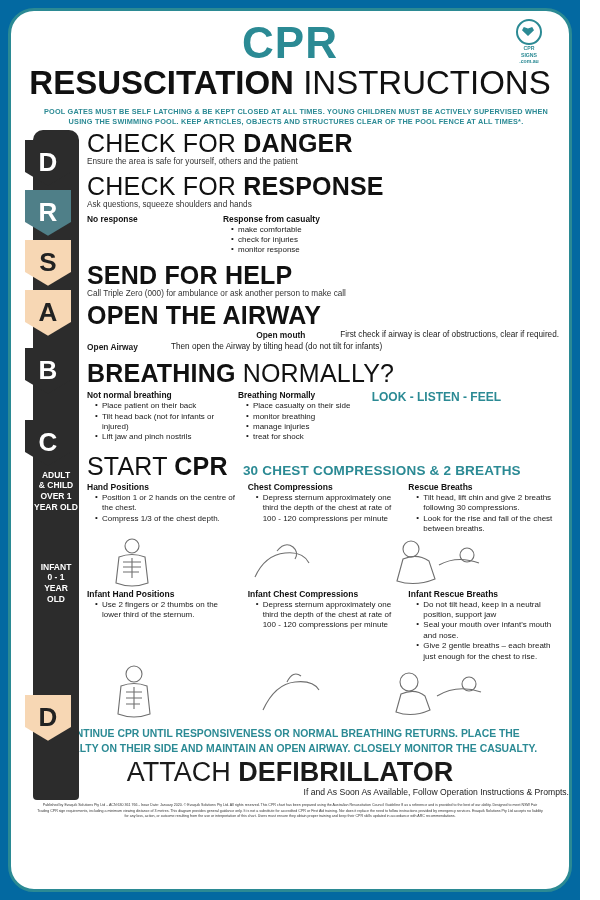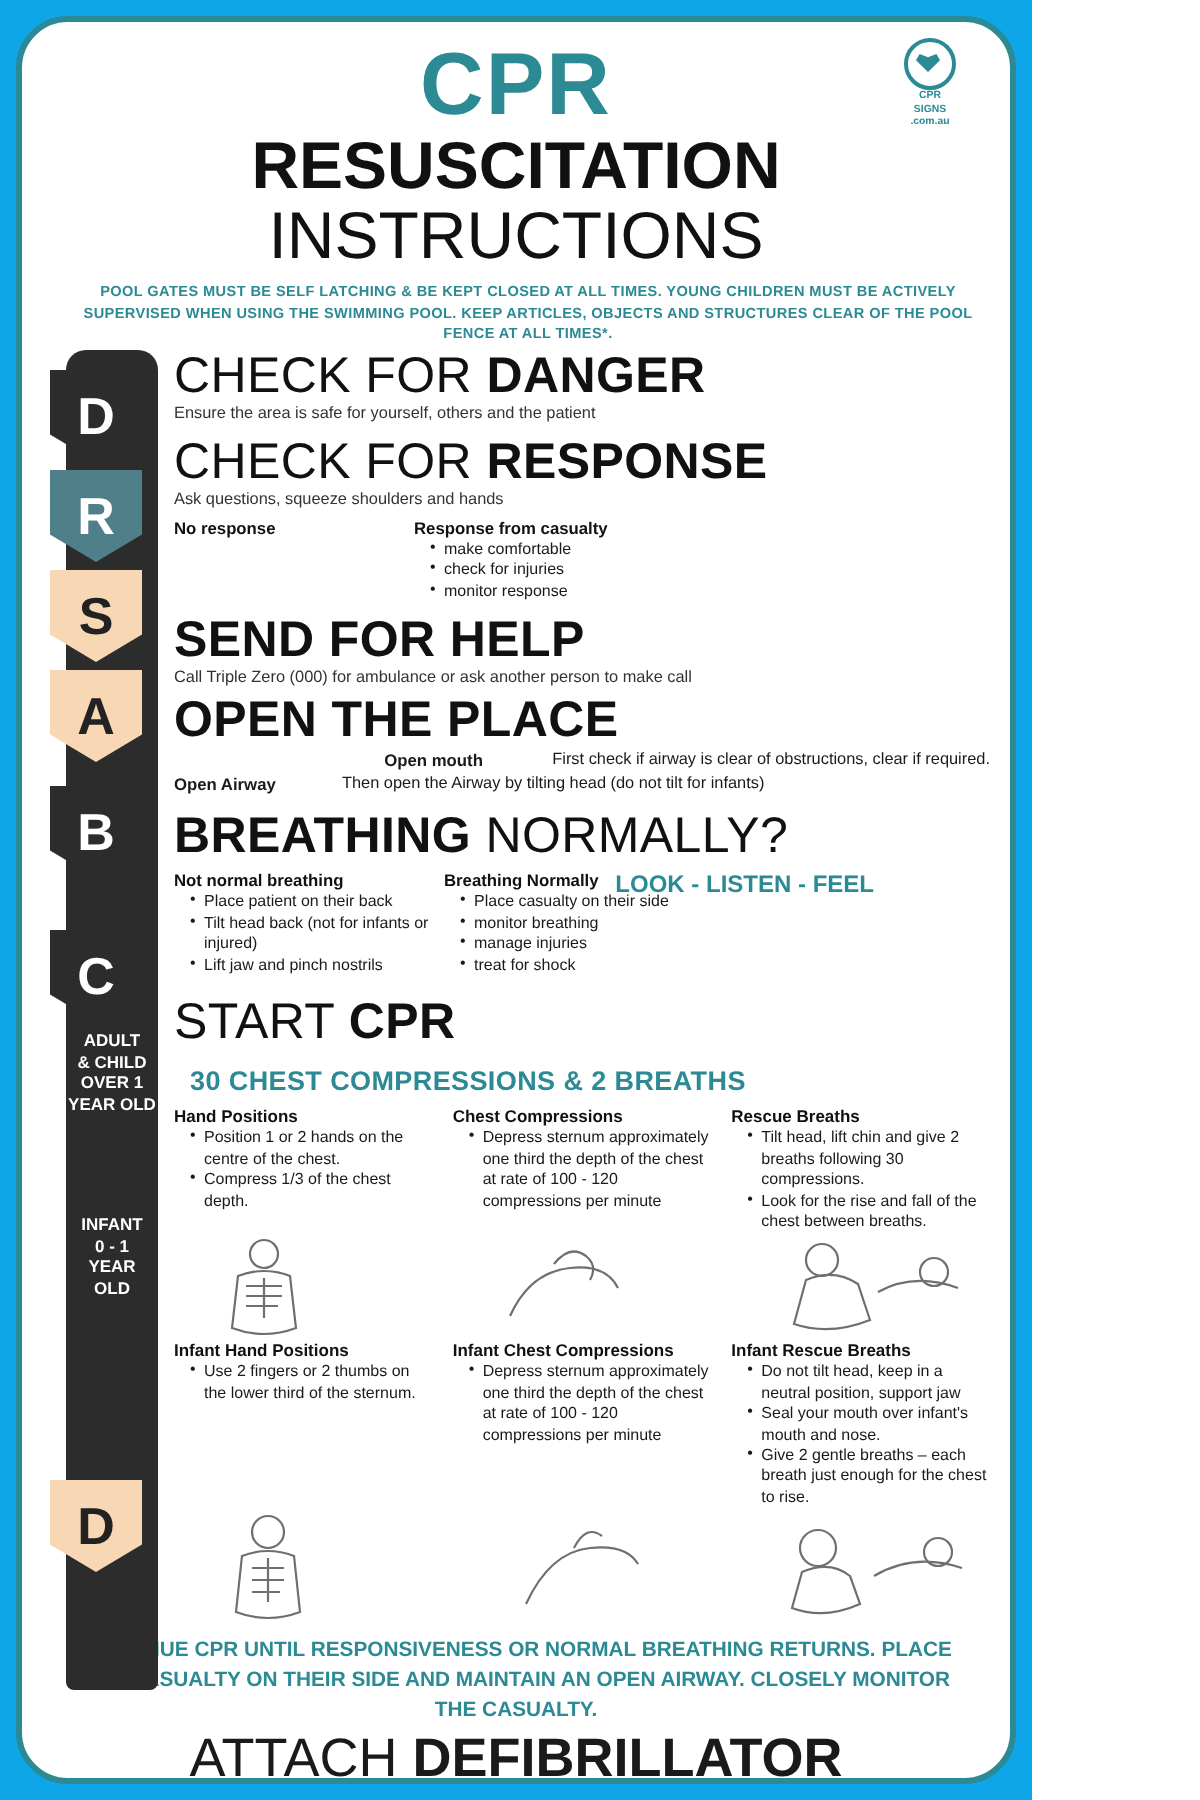--- a/index.html
+++ b/index.html
@@ -5,24 +5,24 @@
   html,body{margin:0;padding:0;}
   body{
     width:600px;height:900px;
     background:#ffffff;
     font-family:"Liberation Sans", sans-serif;
     color:#1a1a1a;
     overflow:hidden;
   }
   .poster{
     position:relative;
-    width:516px;height:900px;
+    width:580px;height:900px;
     box-sizing:border-box;
     padding:8px;
-    background:#0ea5e9;
+    background:#0369a1;
   }
   .frame{
     position:relative;
     width:100%;height:100%;
     box-sizing:border-box;
     border:3px solid #2b8a94;
     border-radius:26px;
     background:#fff;
     overflow:hidden;
   }
@@ -75,21 +75,21 @@
     color:#fff;font-weight:bold;font-size:8.5px;line-height:1.25;
   }
 
   
   .h1{
     font-size:25px;line-height:1.05;letter-spacing:.2px;
     margin:0;color:#111;font-weight:300;
   }
   .h1 b{font-weight:bold;}
   .sl{font-size:8.2px;color:#333;margin:1px 0 0 0;line-height:1.3;}
-  .cols{display:flex;gap:0;margin-top:2px;}
+  .cols{display:flex;gap:16px;margin-top:2px;}
   .col{flex:1;}
   .ch-t{font-size:8.4px;font-weight:bold;color:#111;margin-bottom:1px;}
   ul.tl{margin:0;padding-left:9px;list-style:none;}
   ul.tl li{font-size:8px;line-height:1.3;position:relative;padding-left:6px;}
   ul.tl li:before{content:"•";position:absolute;left:-1px;top:-1px;}
   .teal{color:#2b8a94;font-weight:bold;}
 
   .sec{position:relative;}
   .row2{display:flex;gap:8px;}
   .lbl{font-size:8.4px;font-weight:bold;width:76px;flex:0 0 76px;}
@@ -240,21 +240,21 @@
 
       <div class="sec" style="margin-top:6px;">
         <div class="h1">
           <b>SEND FOR HELP</b>
         </div>
         <div class="sl">Call Triple Zero (000) for ambulance or ask another person to make call</div>
       </div>
 
       <div class="sec" style="margin-top:2px;">
         <div class="h1">
-          <b>OPEN THE PLACE</b>
+          <b>OPEN THE AIRWAY</b>
         </div>
         <div class="row2" style="margin-top:2px;justify-content:flex-end;">
           <div class="lbl">Open mouth</div>
           <div class="val">First check if airway is clear of obstructions, clear if required.</div>
         </div>
         <div class="row2" style="margin-top:2px;">
           <div class="lbl">Open Airway</div>
           <div class="val">Then open the Airway by tilting head (do not tilt for infants)</div>
         </div>
       </div>

